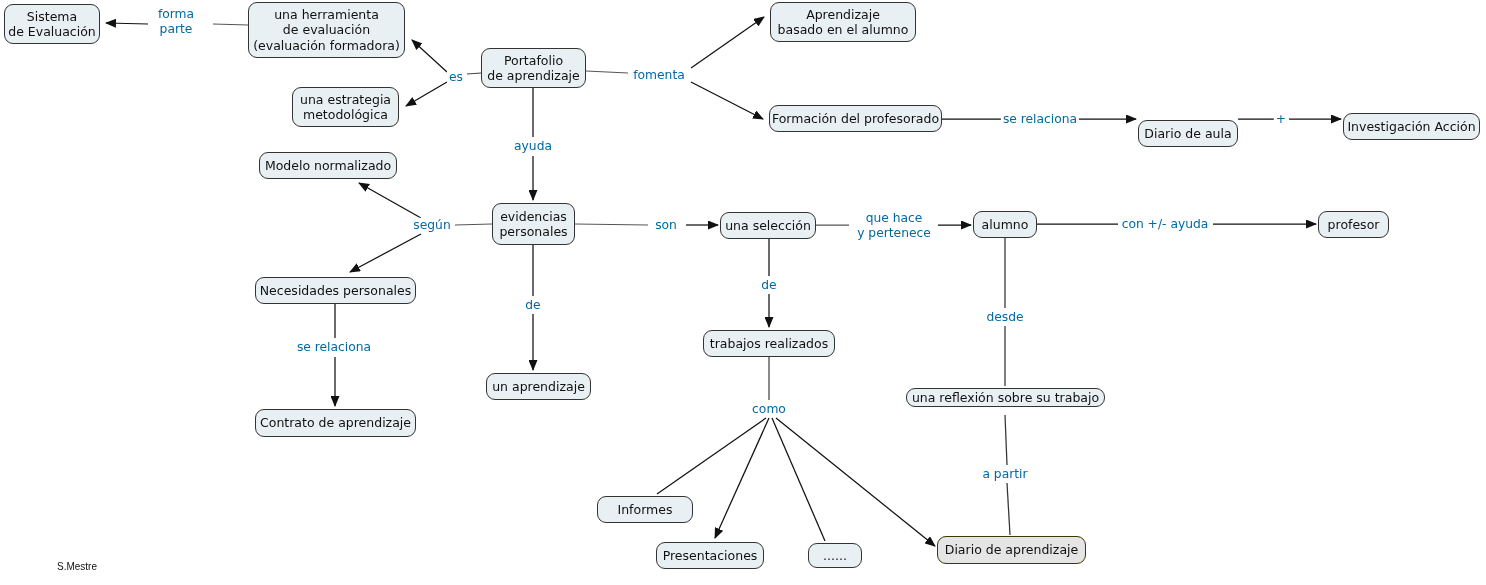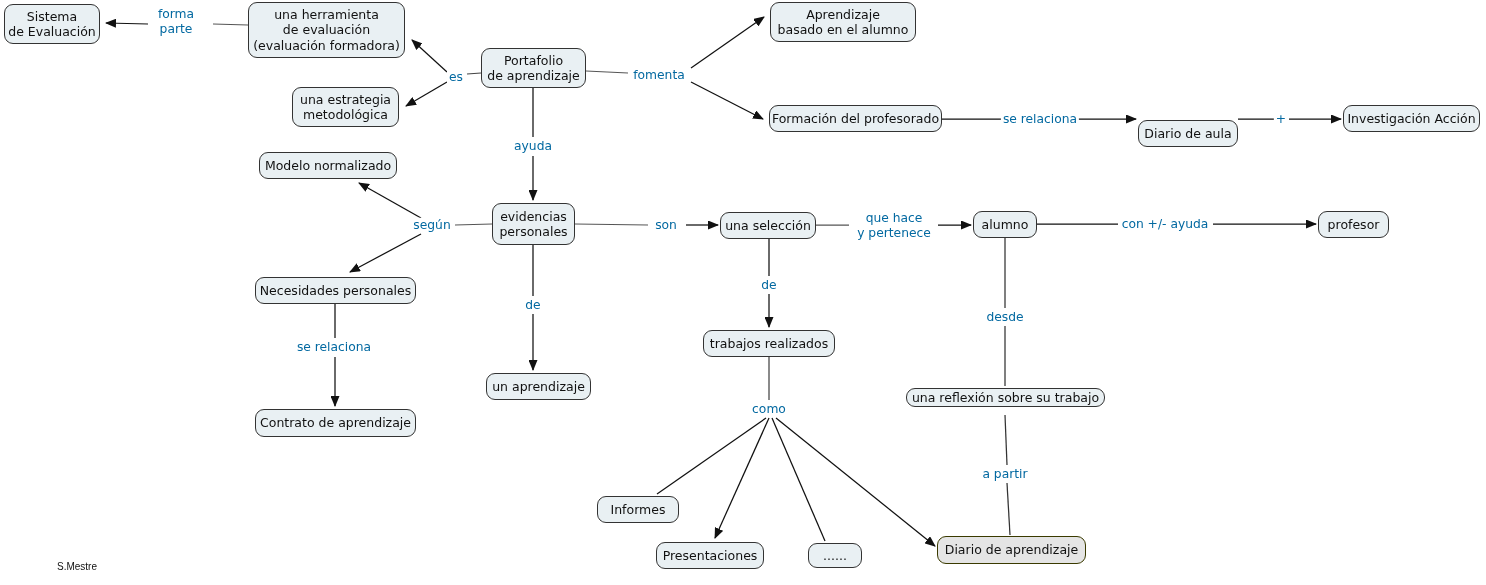--- a/index.html
+++ b/index.html
@@ -142,33 +142,33 @@
 de evaluación
 (evaluación formadora)</div>
       <div class="node" style="left: 292px; top: 87px; width: 107px; height: 40px;">una estrategia
 metodológica</div>
       <div class="node" style="left: 481px; top: 48px; width: 105px; height: 40px;">Portafolio
 de aprendizaje</div>
       <div class="node" style="left: 770px; top: 2px; width: 146px; height: 40px;">Aprendizaje
 basado en el alumno</div>
       <div class="node" style="left: 769px; top: 105px; width: 173px; height: 27px;">Formación del profesorado</div>
       <div class="node" style="left: 1138px; top: 105px; width: 100px; height: 27px; margin-top: 15px;">Diario de aula</div>
-      <div class="node" style="left: 1343px; top: 105px; width: 137px; height: 27px;">Investigación Acción</div>
+      <div class="node" style="left: 1343px; top: 113px; width: 137px; height: 27px;">Investigación Acción</div>
       <div class="node" style="left: 259px; top: 152px; width: 138px; height: 27px;">Modelo normalizado</div>
       <div class="node" style="left: 492px; top: 203px; width: 83px; height: 42px;">evidencias
 personales</div>
       <div class="node" style="left: 720px; top: 212px; width: 96px; height: 27px;">una selección</div>
       <div class="node" style="left: 973px; top: 211px; width: 64px; height: 27px;">alumno</div>
       <div class="node" style="left: 1318px; top: 211px; width: 71px; height: 27px;">profesor</div>
       <div class="node" style="left: 255px; top: 277px; width: 161px; height: 27px;">Necesidades personales</div>
       <div class="node" style="left: 703px; top: 330px; width: 132px; height: 27px;">trabajos realizados</div>
       <div class="node" style="left: 486px; top: 373px; width: 105px; height: 27px;">un aprendizaje</div>
       <div class="node" style="left: 906px; top: 388px; width: 199px; height: 19px;">una reflexión sobre su trabajo</div>
       <div class="node" style="left: 255px; top: 409px; width: 161px; height: 28px;">Contrato de aprendizaje</div>
-      <div class="node" style="left: 597px; top: 496px; width: 82px; height: 27px;">Informes</div>
+      <div class="node" style="left: 597px; top: 496px; width: 96px; height: 27px;">Informes</div>
       <div class="node" style="left: 656px; top: 542px; width: 108px; height: 27px;">Presentaciones</div>
       <div class="node" style="left: 808px; top: 543px; width: 54px; height: 25px;">......</div>
       <div class="node yellow" style="left: 937px; top: 536px; width: 149px; height: 28px;">Diario de aprendizaje</div>
     </div>
 
   <div id="labels">
       <div class="elabel" style="left: 176px; top: 21px;">forma
 parte</div>
       <div class="elabel" style="left: 456px; top: 77px;">es</div>
       <div class="elabel" style="left: 659px; top: 75px;">fomenta</div>

